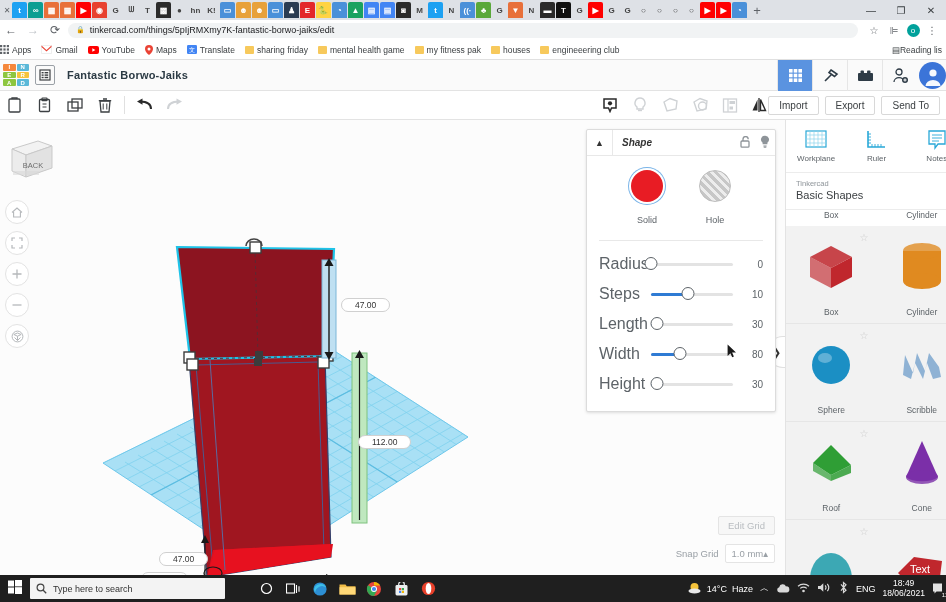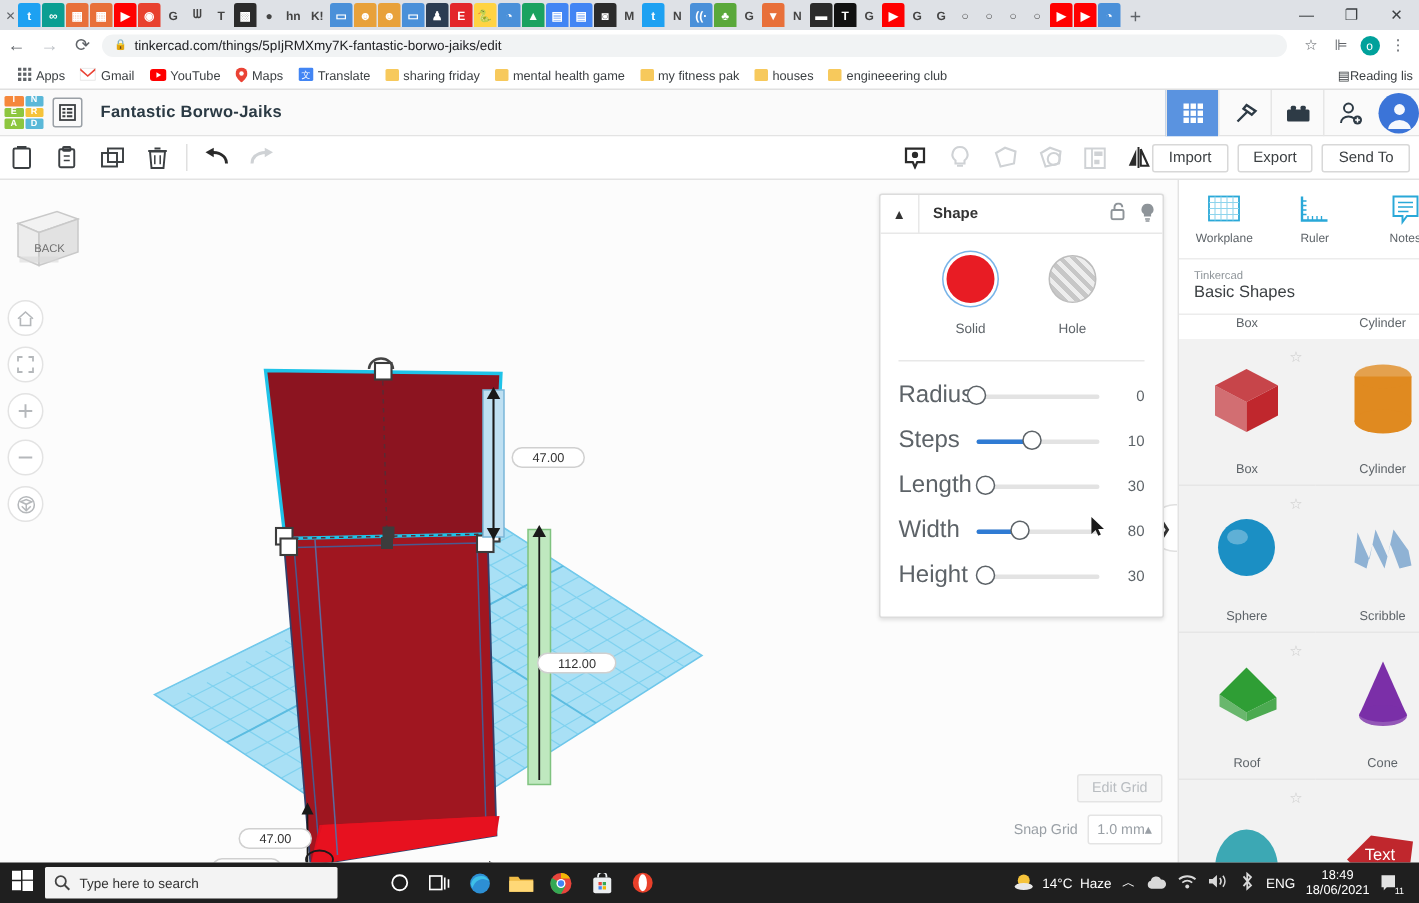--- a/index.html
+++ b/index.html
@@ -43,21 +43,21 @@
   .lockico { font-size:7px; margin-right:5px; color:#5f6368;}
   .omni-right { display:flex; align-items:center; padding-right:4px;}
   .omni-right > span { width:20px; text-align:center; font-size:10px; color:#5f6368;}
   .avatar-chip {
     width:13px;height:13px;border-radius:50%;background:#00a19b;color:#fff;
     font-size:8px;display:flex;align-items:center;justify-content:center;
   }
 
   .bookmarks {
     position:absolute; top:40px; left:0; width:946px; height:20px;
-    background:#fff; display:flex; align-items:center; padding-left:12px;
+    background:#fff; display:flex; align-items:center; padding-left:0;
     border-bottom:1px solid #e0e0e0;
   }
   .bm { display:flex; align-items:center; margin-right:10px; font-size:8.5px; color:#3c4043; white-space:nowrap;}
   .bm .bmico { margin-right:3px; display:inline-flex; align-items:center;}
   .folder {
     width:9px;height:8px;background:#f7c95c;border-radius:1px;display:inline-block;
   }
   .bm-right { position:absolute; right:4px; display:flex; align-items:center; font-size:8.5px; color:#3c4043;}
 
   
@@ -138,21 +138,21 @@
   }
 
   
   .shape-panel {
     position:absolute; left:586px; top:129px; width:190px;
     background:#fff; border:1px solid #dcdcdc; border-radius:2px;
     box-shadow:0 1px 3px rgba(0,0,0,.12);
   }
   .sp-head { height:26px; display:flex; align-items:center; border-bottom:1px solid #e8e8e8;}
   .sp-collapse { width:26px; text-align:center; font-size:9px; color:#333; border-right:1px solid #e8e8e8; line-height:26px;}
-  .sp-title { font-size:10px; font-weight:bold; color:#333; margin-left:9px; flex:1;}
+  .sp-title { font-size:10px; font-weight:bold; color:#333; margin-left:9px; flex:1;font-style:italic;}
   .sp-hico { width:20px; text-align:center; color:#8e9499; font-size:10px;}
   .sp-body { padding:14px 12px 12px;}
   .sp-modes { display:flex; justify-content:center; gap:36px; }
   .sp-mode { text-align:center; }
   .swatch-solid {
     width:32px;height:32px;border-radius:50%;background:#e81c24;
     box-shadow:0 0 0 2px #fff, 0 0 0 3px #79b4e8; margin:0 auto 7px;
   }
   .swatch-hole {
     width:32px;height:32px;border-radius:50%;margin:0 auto 7px;
@@ -204,21 +204,21 @@
     position:absolute; left:0; top:575px; width:946px; height:27px;
     background:#1f1f1f; display:flex; align-items:center;
   }
   .tb-start { width:30px; text-align:center; color:#fff; font-size:12px;}
   .tb-search {
     width:195px; height:21px; background:#f3f3f3; border-radius:1px;
     display:flex; align-items:center; padding:0 6px; font-size:9px; color:#333;
   }
   .tb-icons { display:flex; align-items:center; margin-left:28px; gap:1px;}
   .tb-tick { width:26px; height:27px; display:flex; align-items:center; justify-content:center; color:#fff; font-size:11px;}
-  .tray { position:absolute; right:0; display:flex; align-items:center; color:#fff; font-size:9px; padding-right:12px;}
+  .tray { position:absolute; right:0; display:flex; align-items:center; color:#fff; font-size:9px; padding-right:0;}
   .tray > * { margin-left:7px; }
   .clock { line-height:1.15; text-align:center; font-size:8.5px;}
   .weather { display:flex; align-items:center; gap:5px; font-size:9px;}
 </style>
 </head>
 <body>
 
 <div id="app">
 
   <div class="tabstrip">

